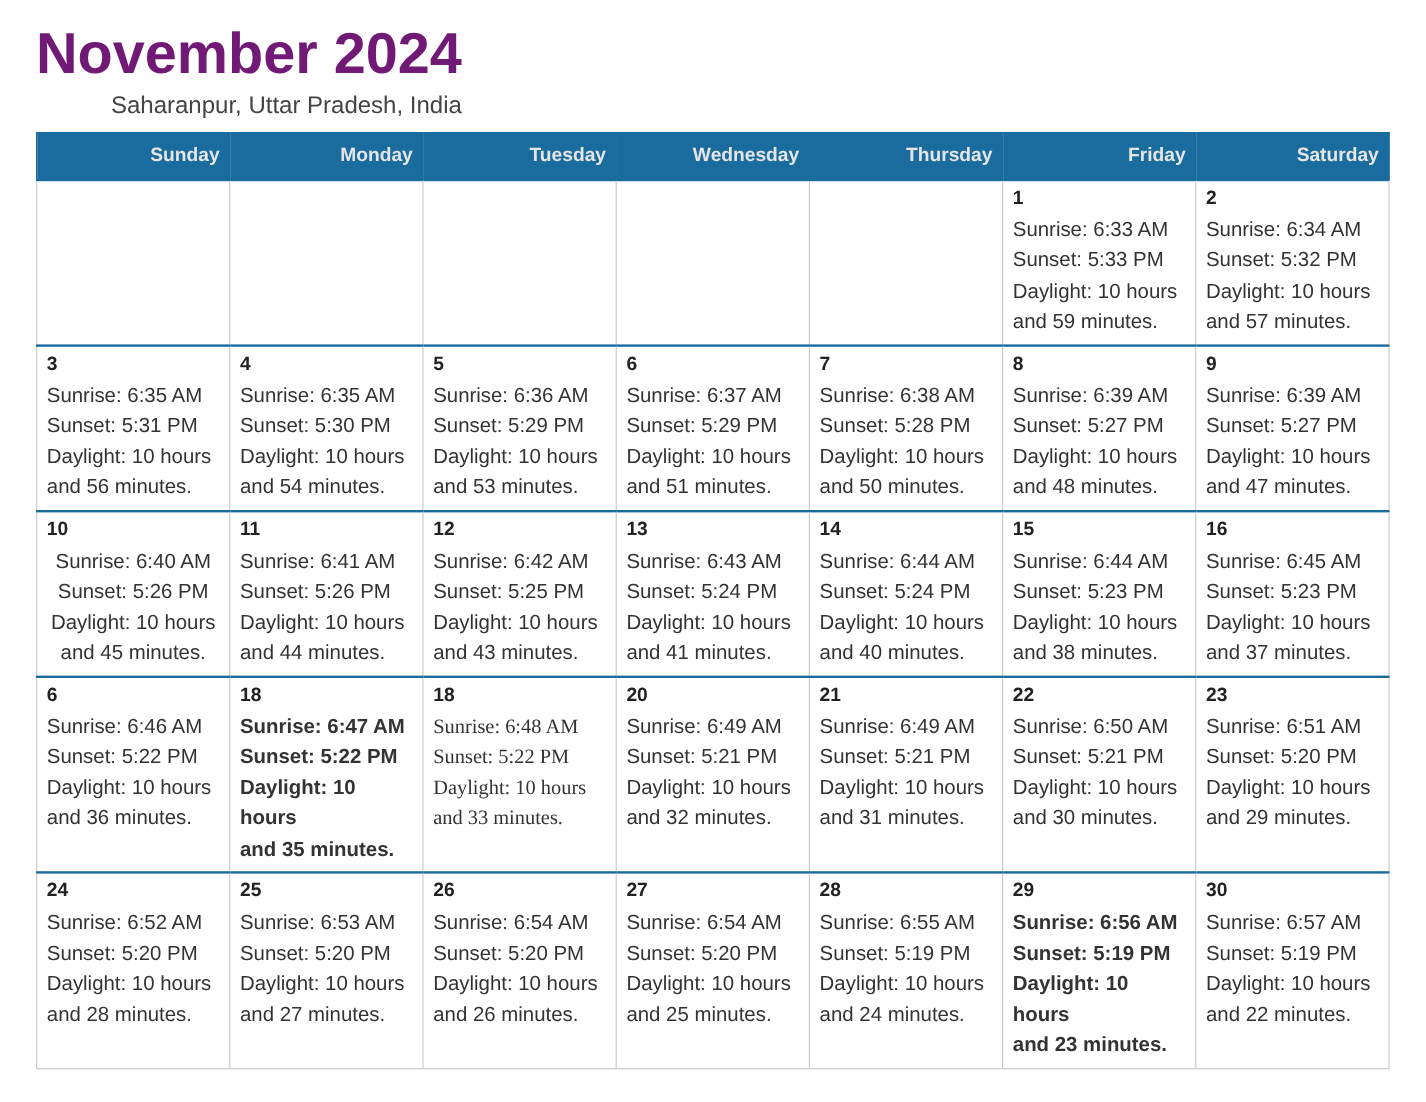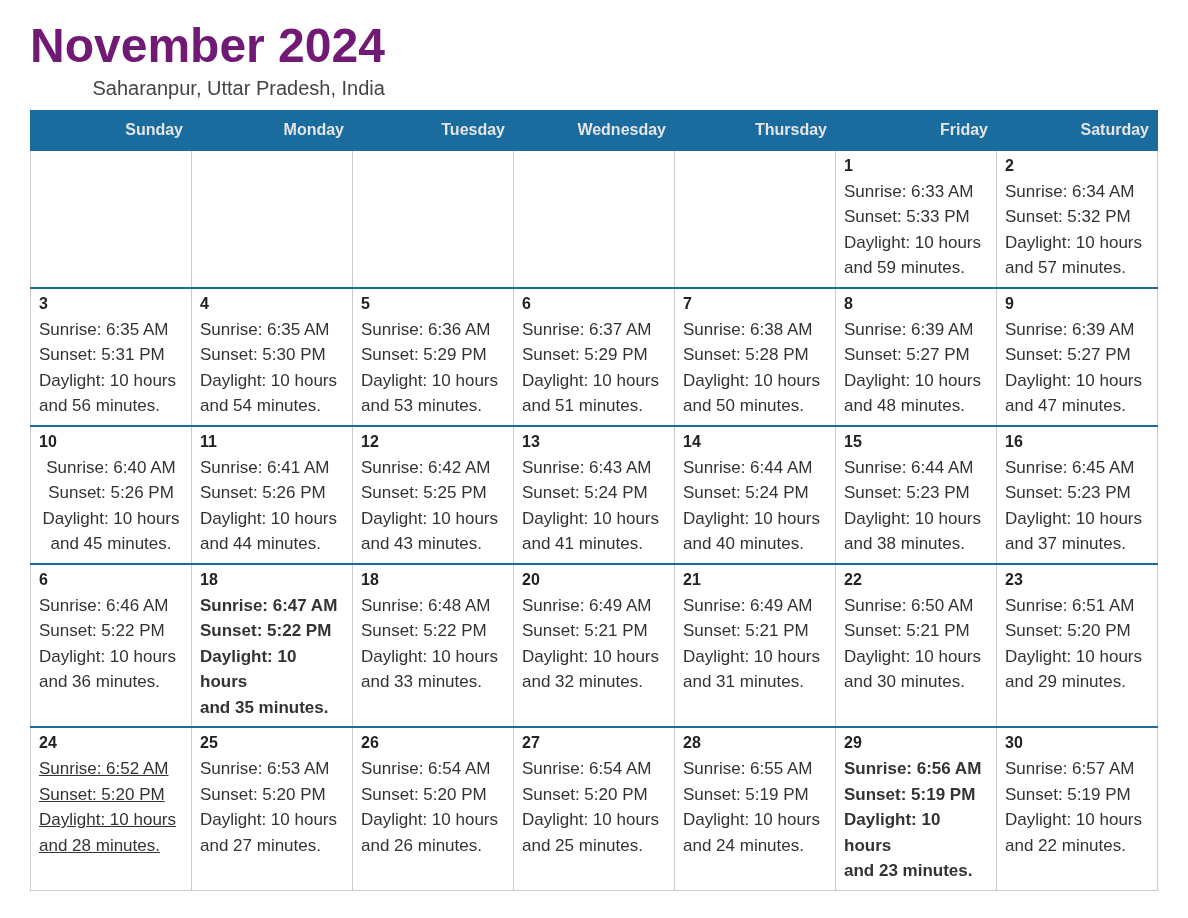--- a/index.html
+++ b/index.html
@@ -258,21 +258,21 @@
         </td>
         <td>
           <div class="day-number">18</div>
           <div class="day-info" style="white-space: pre-line; font-weight: bold;">Sunrise: 6:47 AM
 Sunset: 5:22 PM
 Daylight: 10 hours
 and 35 minutes.</div>
         </td>
         <td>
           <div class="day-number">18</div>
-          <div class="day-info" style="white-space: pre-line;">Sunrise: 6:48 AM
+          <div class="day-info" style="white-space: pre-line; font-family: Liberation Serif, serif;">Sunrise: 6:48 AM
 Sunset: 5:22 PM
 Daylight: 10 hours
 and 33 minutes.</div>
         </td>
         <td>
           <div class="day-number">20</div>
           <div class="day-info" style="white-space: pre-line;">Sunrise: 6:49 AM
 Sunset: 5:21 PM
 Daylight: 10 hours
 and 32 minutes.</div>
@@ -295,21 +295,21 @@
           <div class="day-number">23</div>
           <div class="day-info" style="white-space: pre-line;">Sunrise: 6:51 AM
 Sunset: 5:20 PM
 Daylight: 10 hours
 and 29 minutes.</div>
         </td>
       </tr>
       <tr class="week-row">
         <td>
           <div class="day-number">24</div>
-          <div class="day-info" style="white-space: pre-line; text-decoration: underline;">Sunrise: 6:52 AM
+          <div class="day-info" style="white-space: pre-line;">Sunrise: 6:52 AM
 Sunset: 5:20 PM
 Daylight: 10 hours
 and 28 minutes.</div>
         </td>
         <td>
           <div class="day-number">25</div>
           <div class="day-info" style="white-space: pre-line;">Sunrise: 6:53 AM
 Sunset: 5:20 PM
 Daylight: 10 hours
 and 27 minutes.</div>

